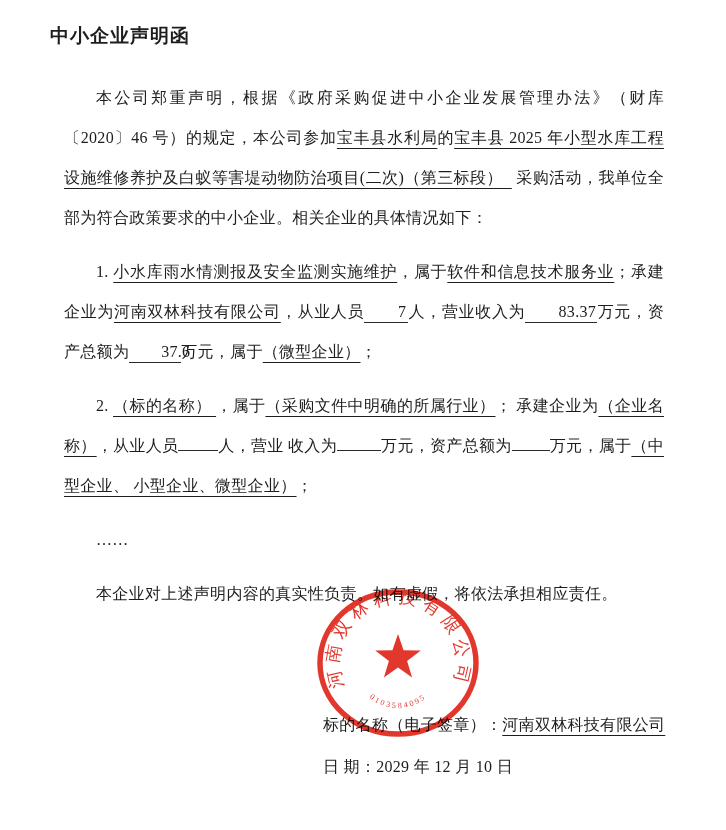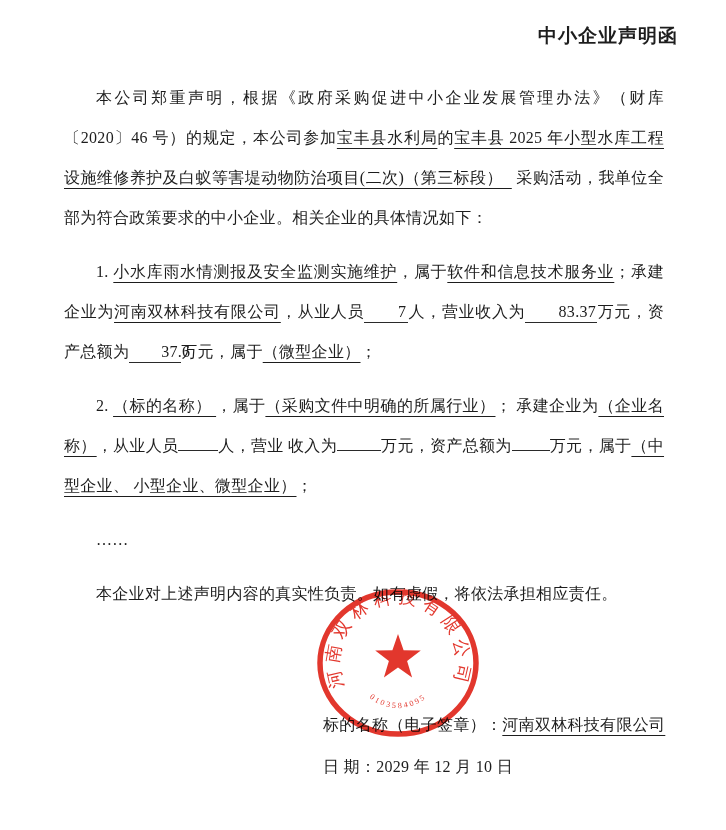--- a/index.html
+++ b/index.html
@@ -10,21 +10,21 @@
     padding:0 48px 0 50px;
     background:#ffffff;
     overflow:hidden;
     font-family:"Liberation Serif","DejaVu Serif",serif;
     font-size:16px;
     color:#1d1d1d;
     letter-spacing:0.3px;
   }
   .title{
     margin:22px 0 0 0;
-    text-align:right;
+    text-align:left;
     font-size:19px;
     font-weight:bold;
     line-height:28px;
     letter-spacing:1px;
   }
   .para{
     margin:14px;
     line-height:40px;
     text-align:justify;
     text-indent:2em;

